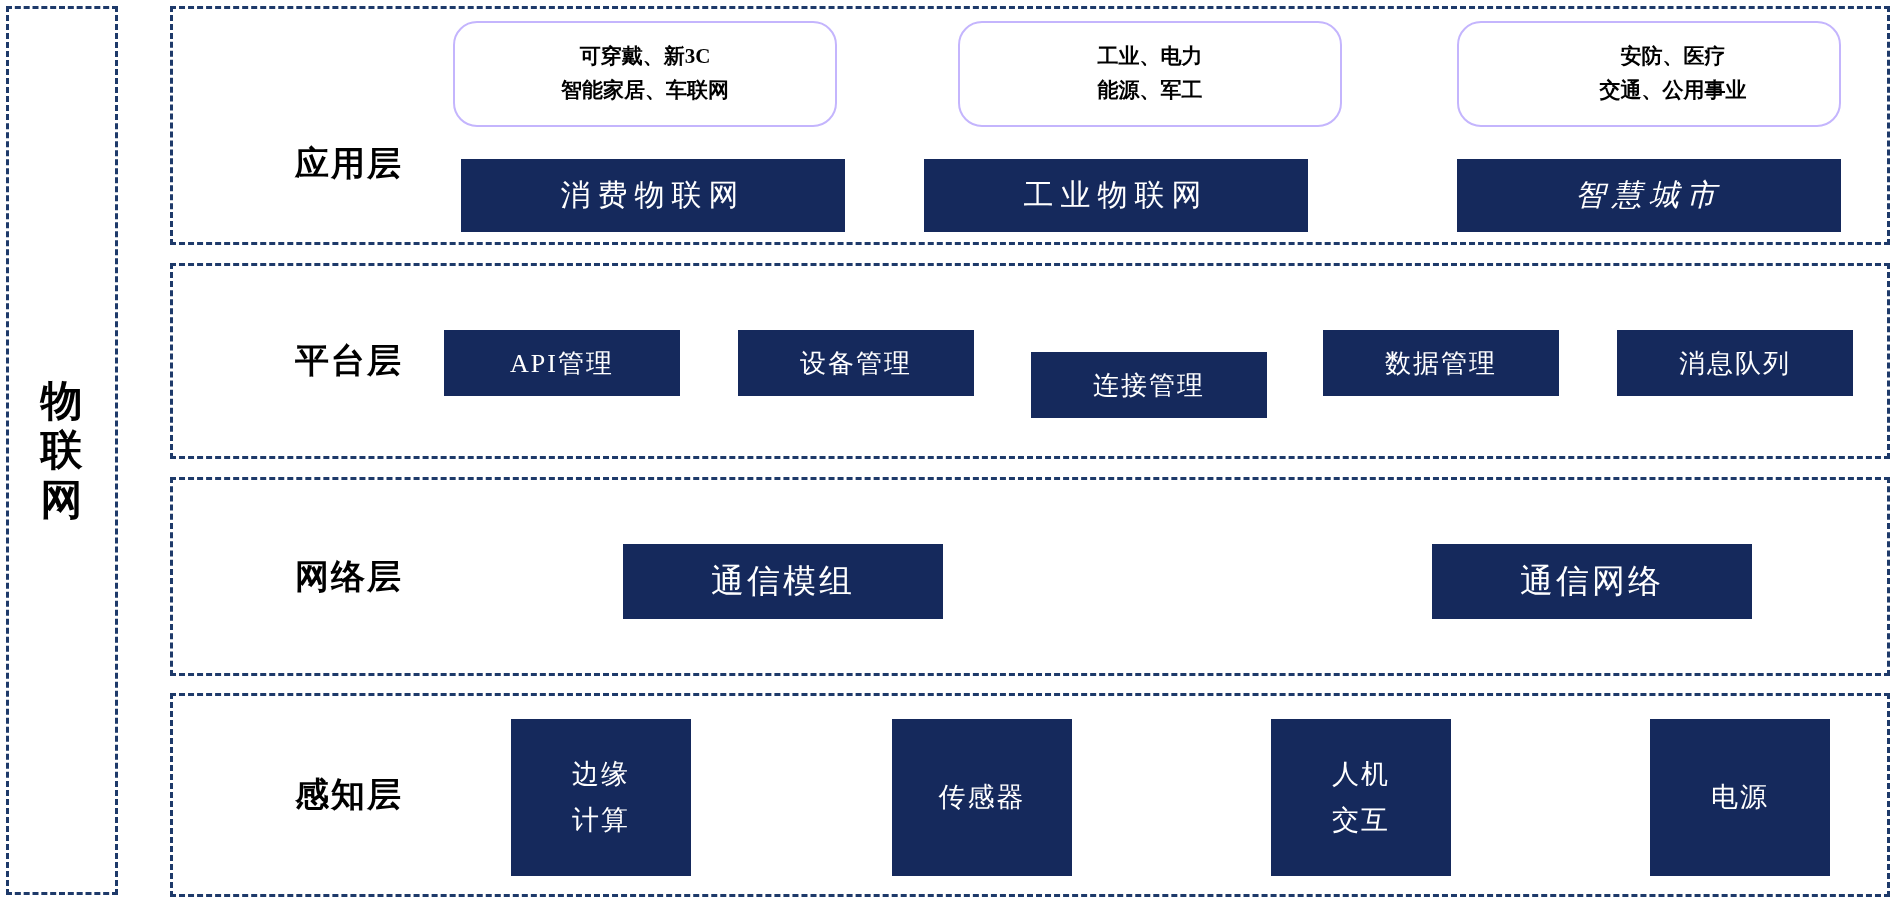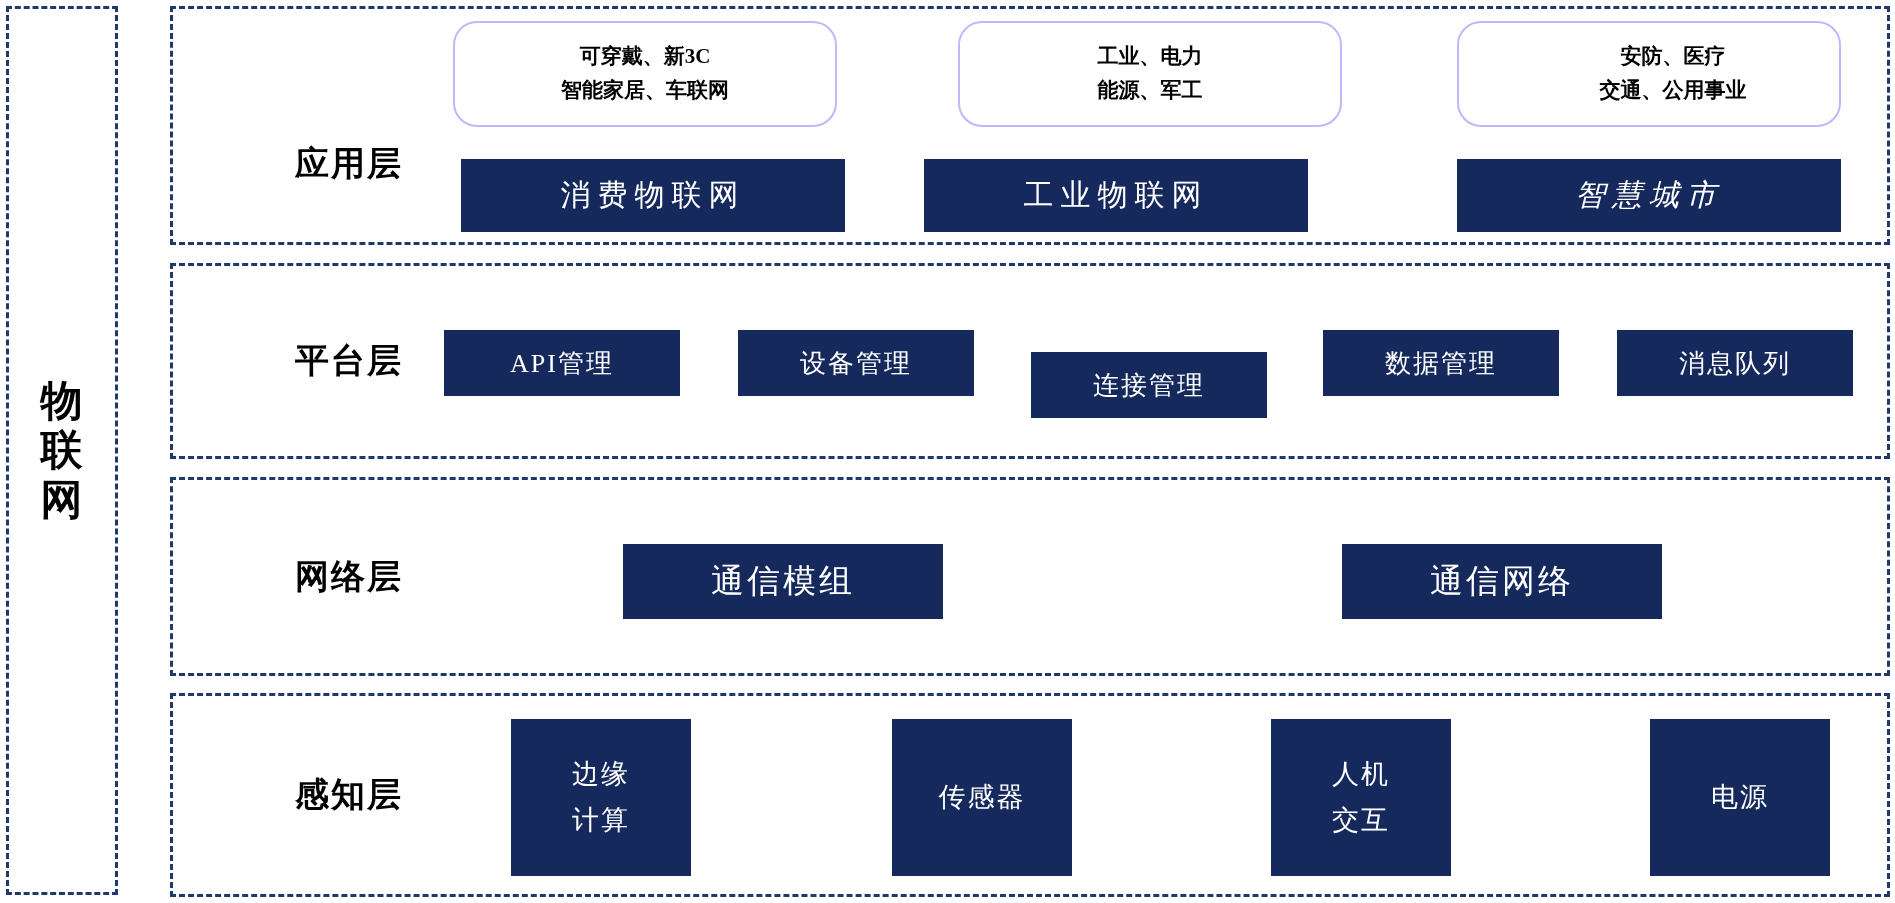--- a/index.html
+++ b/index.html
@@ -37,21 +37,21 @@
   
   .btn{
     position:absolute;background:#15295c;color:#fff;box-sizing:border-box;
     display:flex;align-items:center;justify-content:center;text-align:center;
   }
   .app-btn{top:150px;height:73px;width:384px;font-size:30px;letter-spacing:7px;}
   .ab1{left:288px;} .ab2{left:751px;text-align:center;} .ab3{left:1284px;font-style:italic;}
   .plat-btn{top:64px;height:66px;width:236px;font-size:26px;letter-spacing:2px;}
   .pb1{left:271px;} .pb2{left:565px;} .pb3{left:858px;margin-top:22px;} .pb4{left:1150px;} .pb5{left:1444px;}
   .net-btn{top:64px;height:75px;width:320px;font-size:33px;letter-spacing:3px;}
-  .ntb1{left:450px;} .ntb2{left:1169px;}
+  .ntb1{left:450px;} .ntb2{left:1259px;}
   .perc-btn{top:23px;height:157px;width:180px;font-size:27px;letter-spacing:2px;line-height:1.7;white-space:pre-line;}
   .pc1{left:338px;} .pc2{left:719px;} .pc3{left:1098px;} .pc4{left:1477px;}
 </style>
 </head>
 <body>
 
 <div class="canvas">
 
   <div class="dashed side-box">
     <div class="side-text">物

